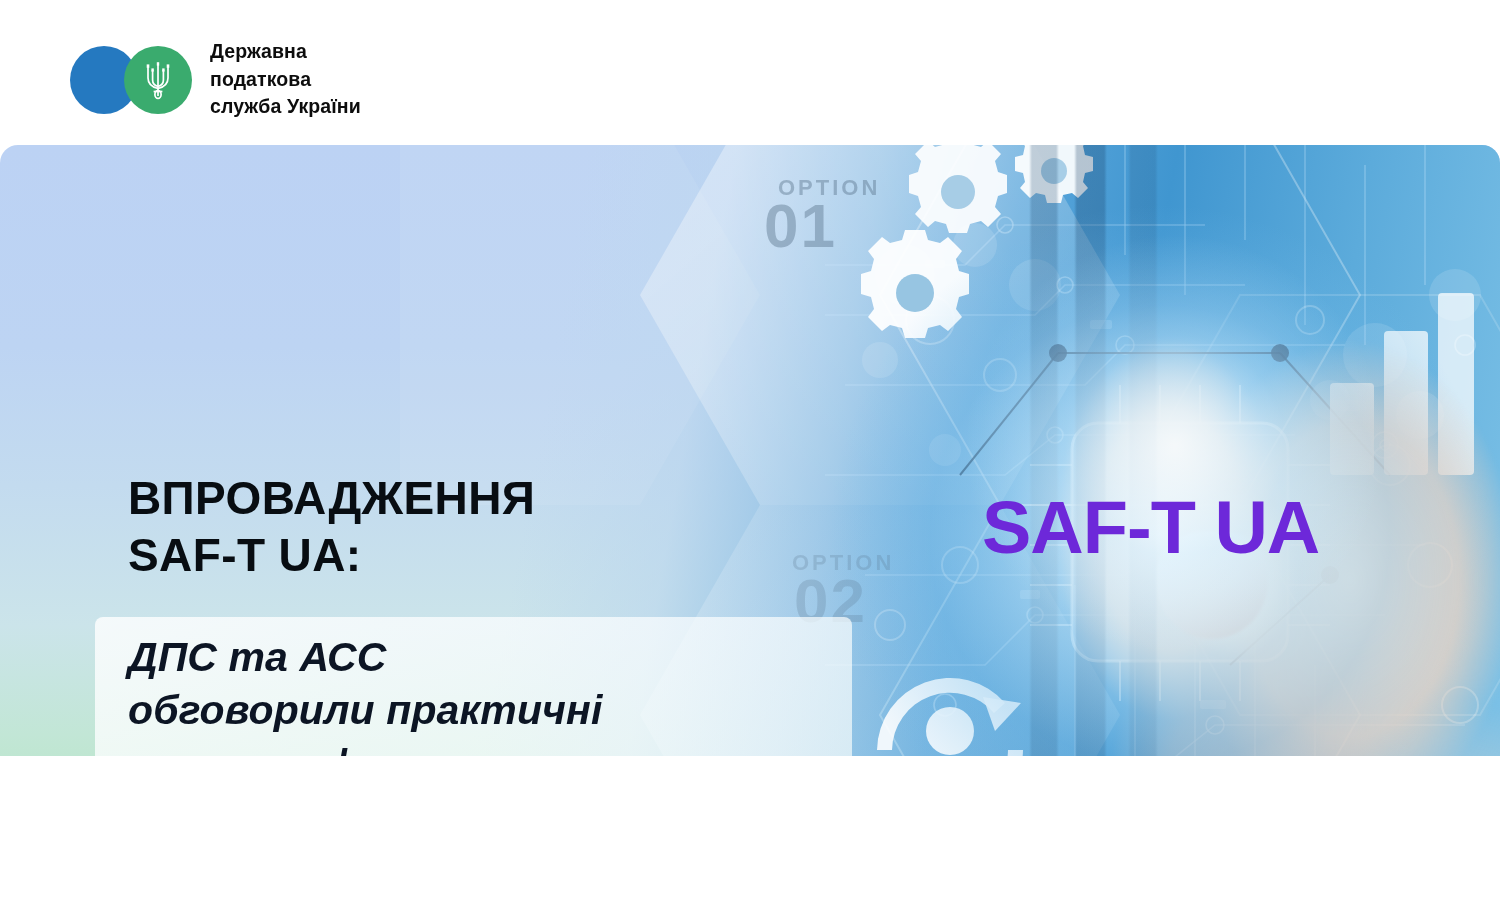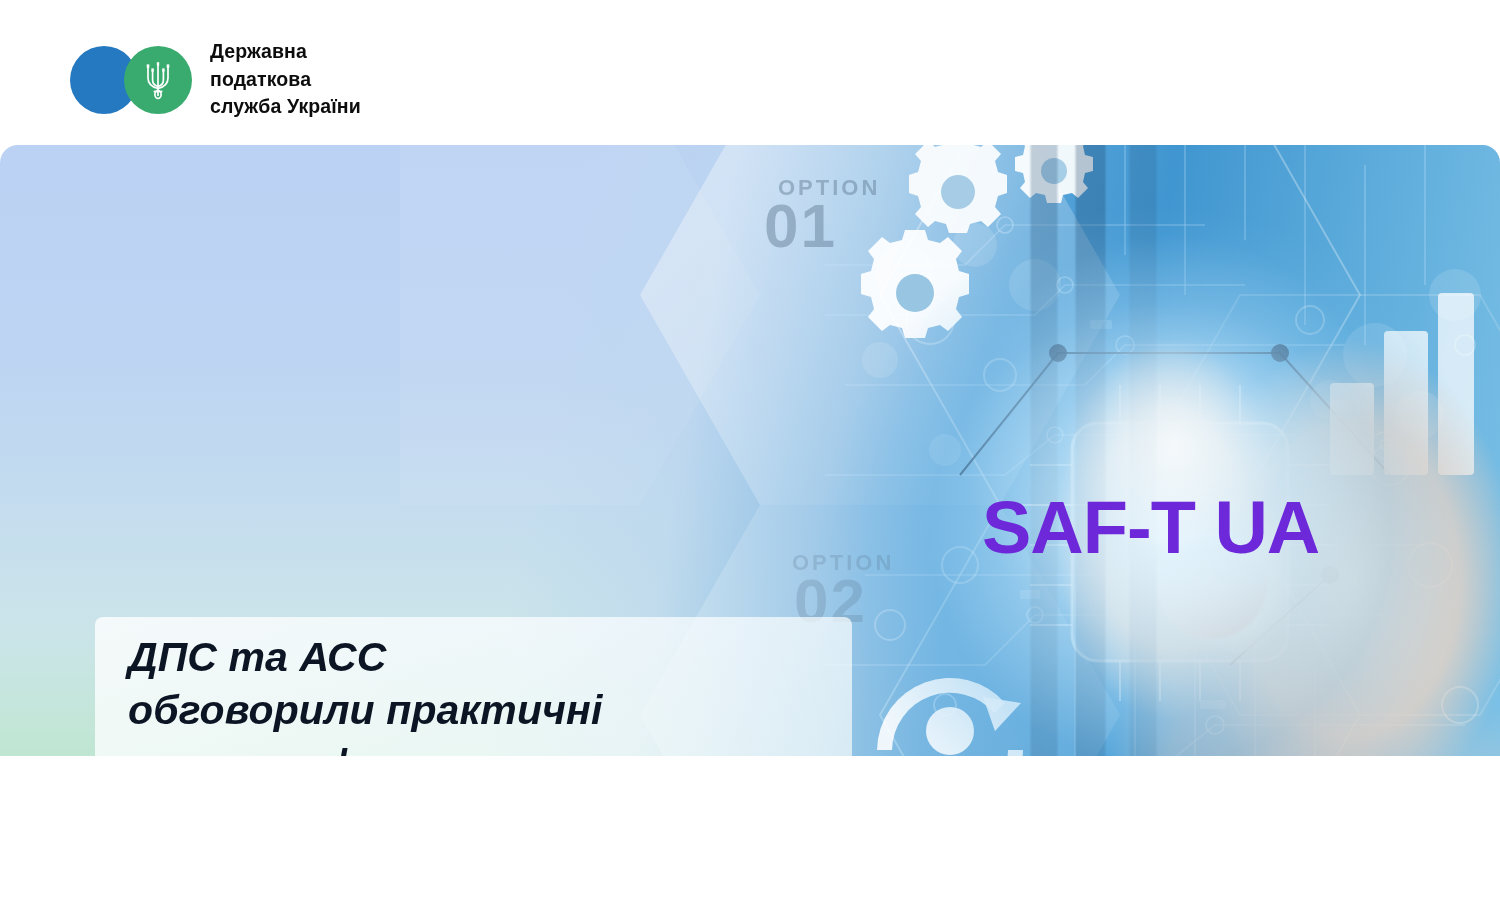--- a/index.html
+++ b/index.html
@@ -357,19 +357,21 @@
 
     <div class="option-label option-word" style="left:778px; top:30px;">OPTION</div>
     <div class="option-label option-num" style="left:764px; top:52px;">01</div>
     <div class="option-label option-word" style="left:792px; top:405px; opacity:.55;">OPTION</div>
     <div class="option-label option-num" style="left:794px; top:427px; opacity:.55;">02</div>
 
     <div id="saft-overlay">SAF-T UA</div>
 
     <div id="subtitle-panel"></div>
 
+    <div id="headline">ВПРОВАДЖЕННЯ
+SAF-T UA:</div>
     <div id="subtitle">ДПС та АСС
 обговорили практичні
 питання формування
 та подання файлу</div>
 
   </div>
 </div>
 
 </body></html>

